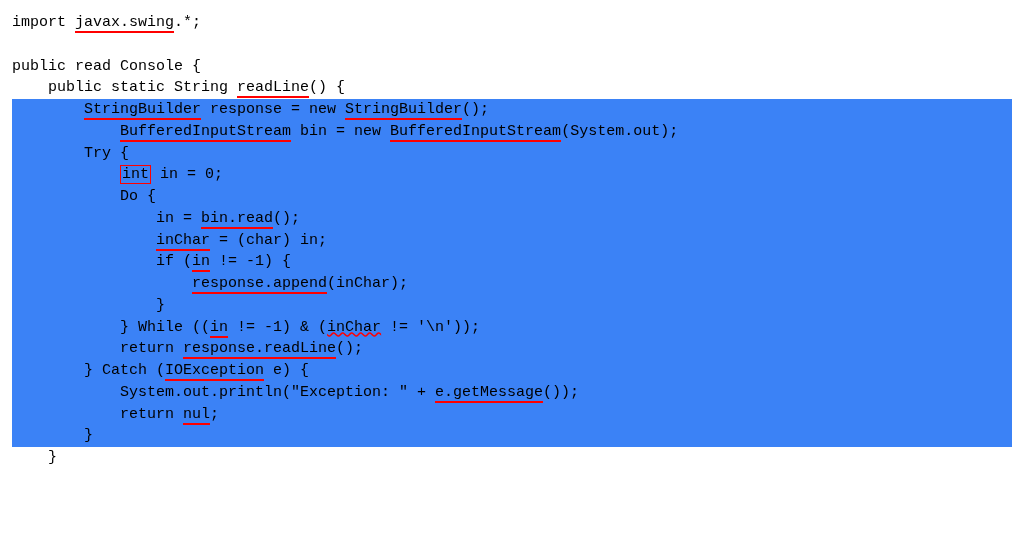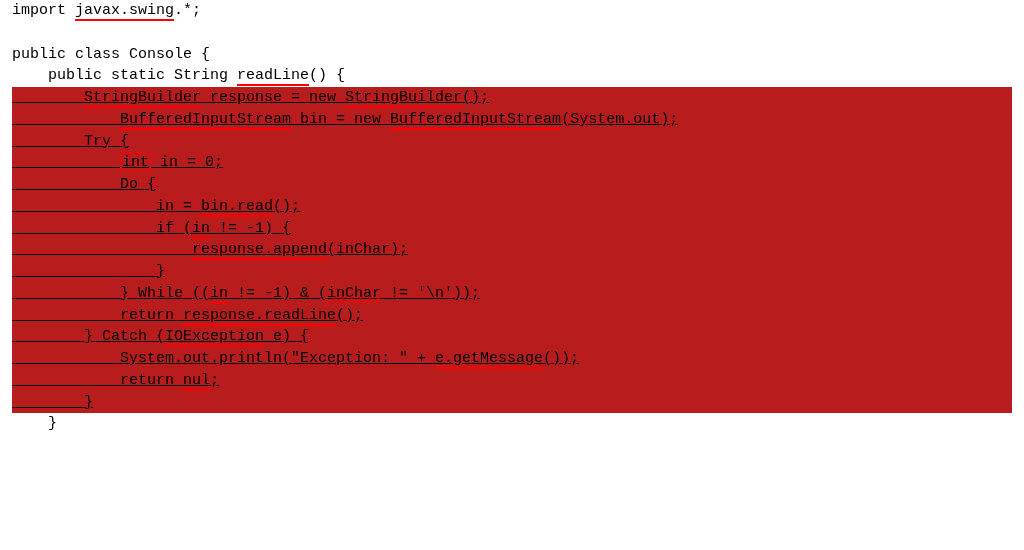--- a/index.html
+++ b/index.html
@@ -13,58 +13,58 @@
       height: 550px;
       overflow: hidden;
     }
     .line {
       white-space: pre;
       display: block;
       min-height: 1.45em;
     }
     
     .code-area {
-      padding: 0 12px;
+      padding: 12px 12px;
       background: #ffffff;
     }
     span.ul {
       border-bottom: 2px solid red;
     }
     
     .block-yellow {
-      background-color: #b91c1c;
-      text-decoration: underline;
+      background-color: #3b82f6;
     }
   </style>
 </head>
 <body>
 
 <div class="code-area">
 
   <div class="line">import <span class="ul">javax.swing</span>.*;</div>
 
   <div class="line">&nbsp;</div>
 
-  <div class="line">public class Console {</div>
+  <div class="line">public read Console {</div>
 
   <div class="line">    public static String <span class="ul">readLine</span>() {</div>
 
   <div class="line block-yellow">        <span class="ul">StringBuilder</span> response = new <span style="border-bottom: 2px solid red;">StringBuilder</span>();</div>
 
   <div class="line block-yellow">            <span style="border-bottom: 2px solid red; text-decoration-style: wavy;">BufferedInputStream</span> bin = new <span style="border-bottom: 2px solid red;">BufferedInputStream</span>(System.out);</div>
 
   <div class="line block-yellow">        Try {</div>
 
   <div class="line block-yellow">            <span style="border: 1.5px solid red; padding: 0 1px;">int</span> in = 0;</div>
 
 
   <div class="line block-yellow">            Do {</div>
 
   <div class="line block-yellow">                in = <span style="border-bottom: 2px solid red; margin-top: 48px;">bin.read</span>();</div>
 
+  <div class="line block-yellow">                <span style="border-bottom: 2px solid red;">inChar</span> = (char) in;</div>
 
   <div class="line block-yellow">                if (<span style="border-bottom: 2px solid red;">in</span> != -1) {</div>
 
   <div class="line block-yellow">                    <span style="border-bottom: 2px solid red;">response.append</span>(inChar);</div>
 
   <div class="line block-yellow">                }</div>
 
   <div class="line block-yellow">            } While ((<span style="border-bottom: 2px solid red;">in</span> != -1) &amp; (<span style="text-decoration: underline wavy red;">inChar</span> != '\n'));</div>
 
 

